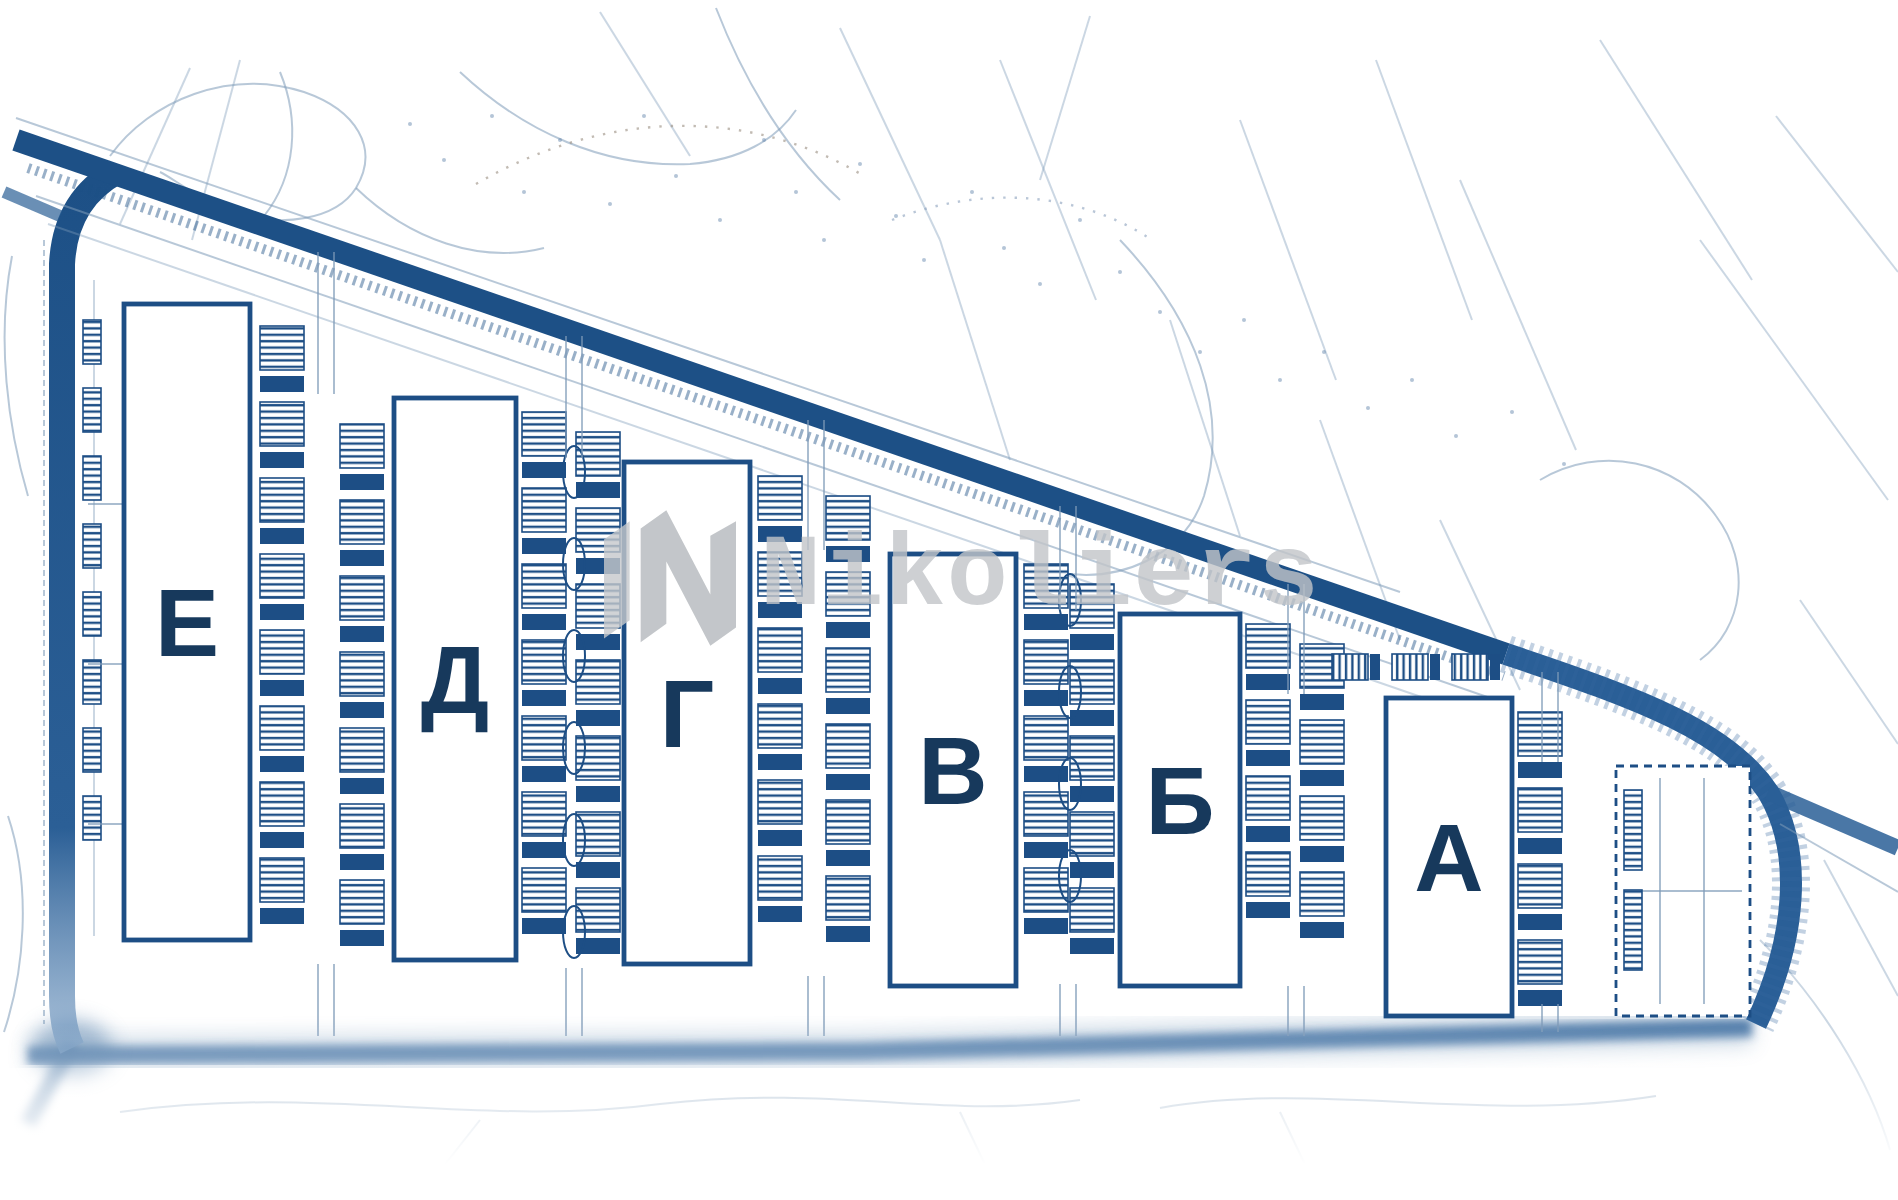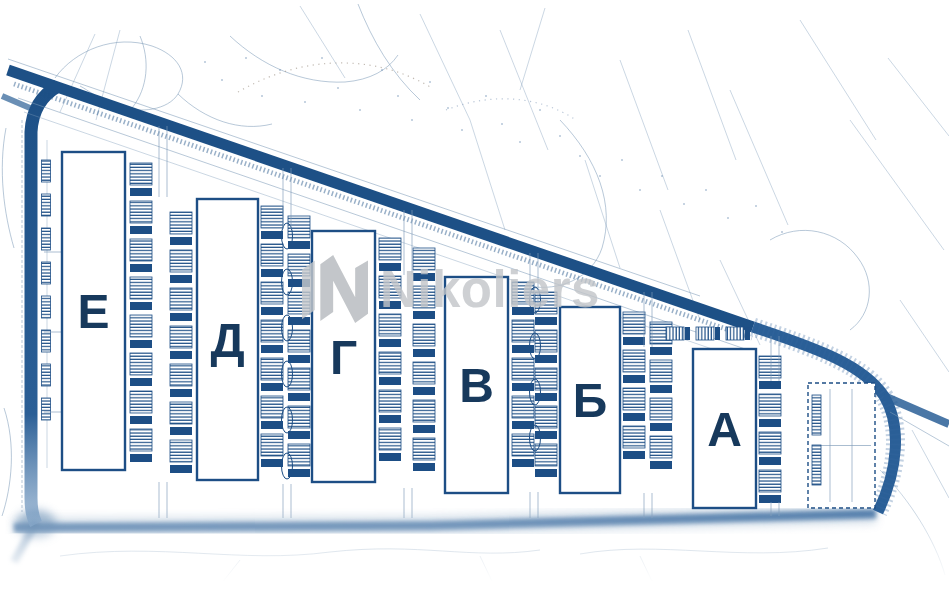--- a/index.html
+++ b/index.html
@@ -10,21 +10,21 @@
   #plan{position:absolute;left:0;top:0;}
   .bld{fill:#ffffff;stroke:var(--outline);stroke-width:2.4;}
   .bld-label{fill:var(--label);font-family:"Liberation Sans",sans-serif;font-size:48px;font-weight:700;text-anchor:middle;}
   .dock{fill:url(#hatch);stroke:var(--outline);stroke-width:0.8;}
   .dockh{fill:url(#hatchv);stroke:var(--outline);stroke-width:0.8;}
   .bar{fill:var(--outline);}
   .island{fill:none;stroke:var(--outline);stroke-width:1;}
   .lane{stroke:var(--contour);stroke-width:1;opacity:.65;}
   .contour{fill:none;stroke:var(--contour);stroke-width:1;opacity:.55;}
   .contour2{fill:none;stroke:var(--contour);stroke-width:1;opacity:.4;}
-  .watermark{position:absolute;left:302px;top:254px;display:flex;align-items:center;gap:12px;opacity:.8;pointer-events:none;}
+  .watermark{position:absolute;left:302px;top:254px;display:flex;align-items:center;gap:12px;opacity:.8;pointer-events:none;font-family:Liberation Mono, monospace;}
   .wm-text{font-size:51px;font-weight:700;color:var(--wm);letter-spacing:0.5px;line-height:1;}
   .fade{position:absolute;left:0;right:0;bottom:0;height:88px;pointer-events:none;
         background:linear-gradient(to bottom, rgba(255,255,255,0) 0%, #ffffff 80%);}
 </style>
 </head>
 <body>
 
 <svg id="plan" width="949" height="600" viewBox="0 0 949 600">
   <defs>
     <pattern id="hatch" width="4" height="3.2" patternUnits="userSpaceOnUse">

